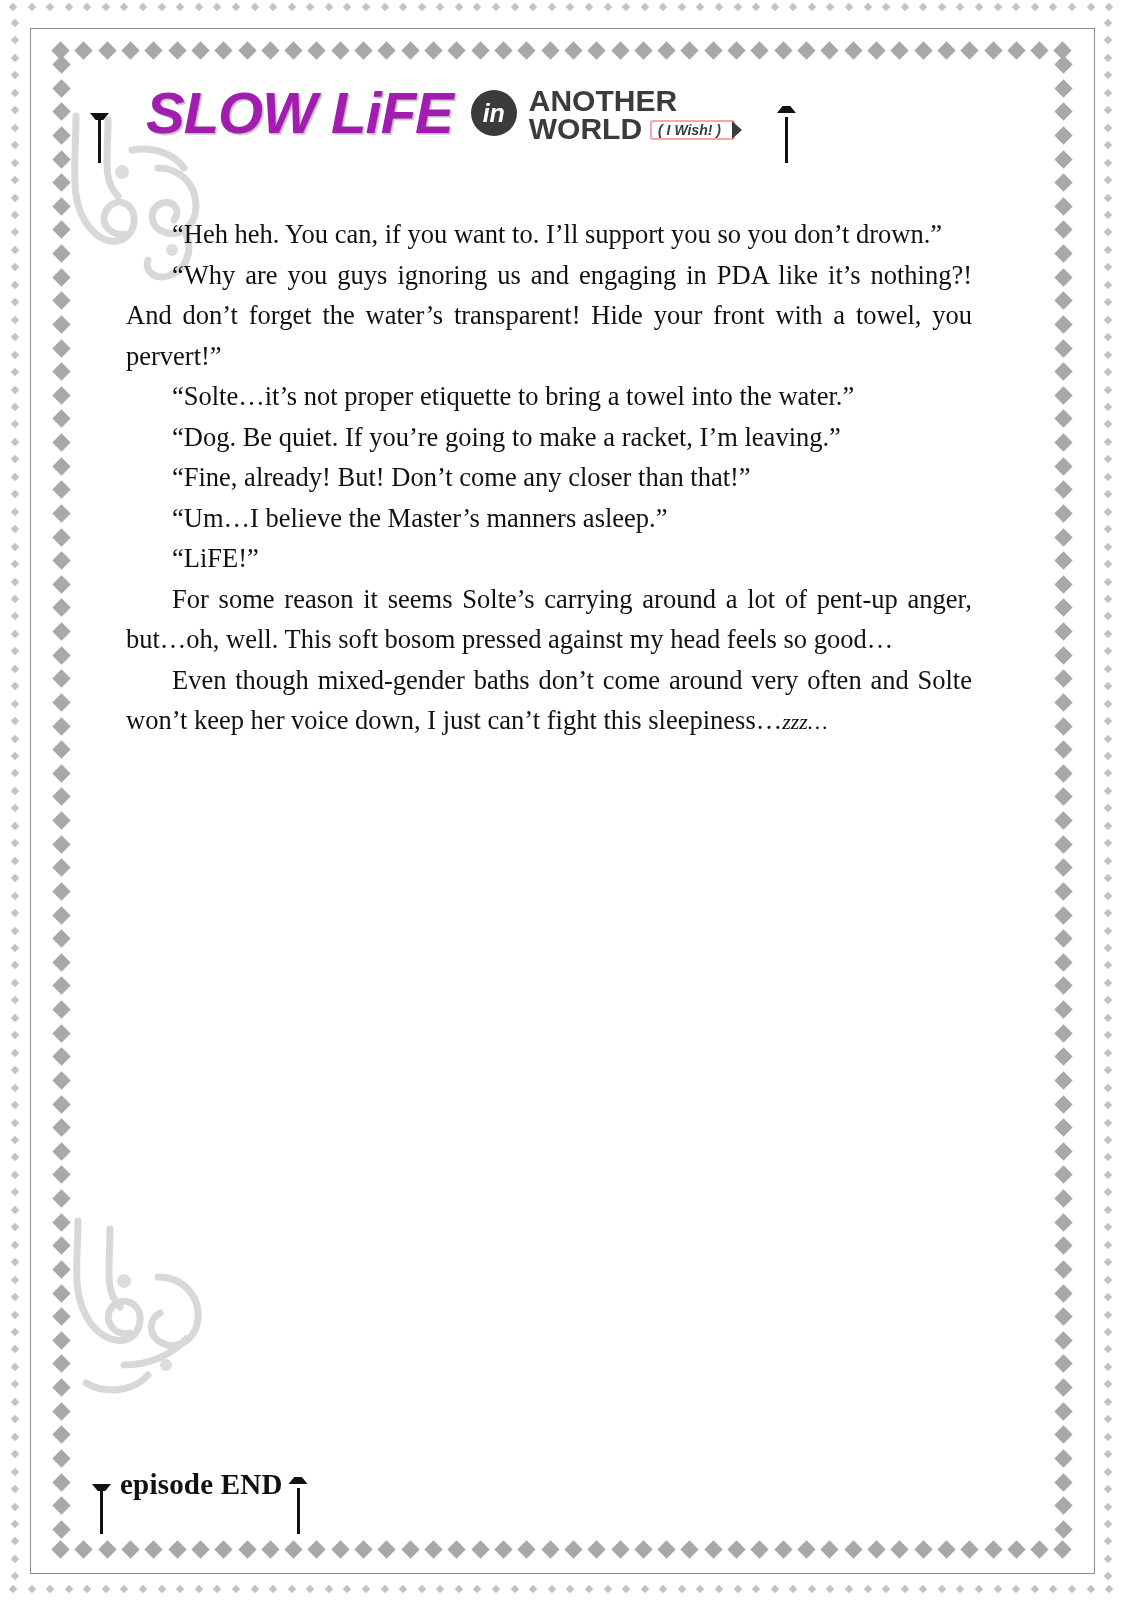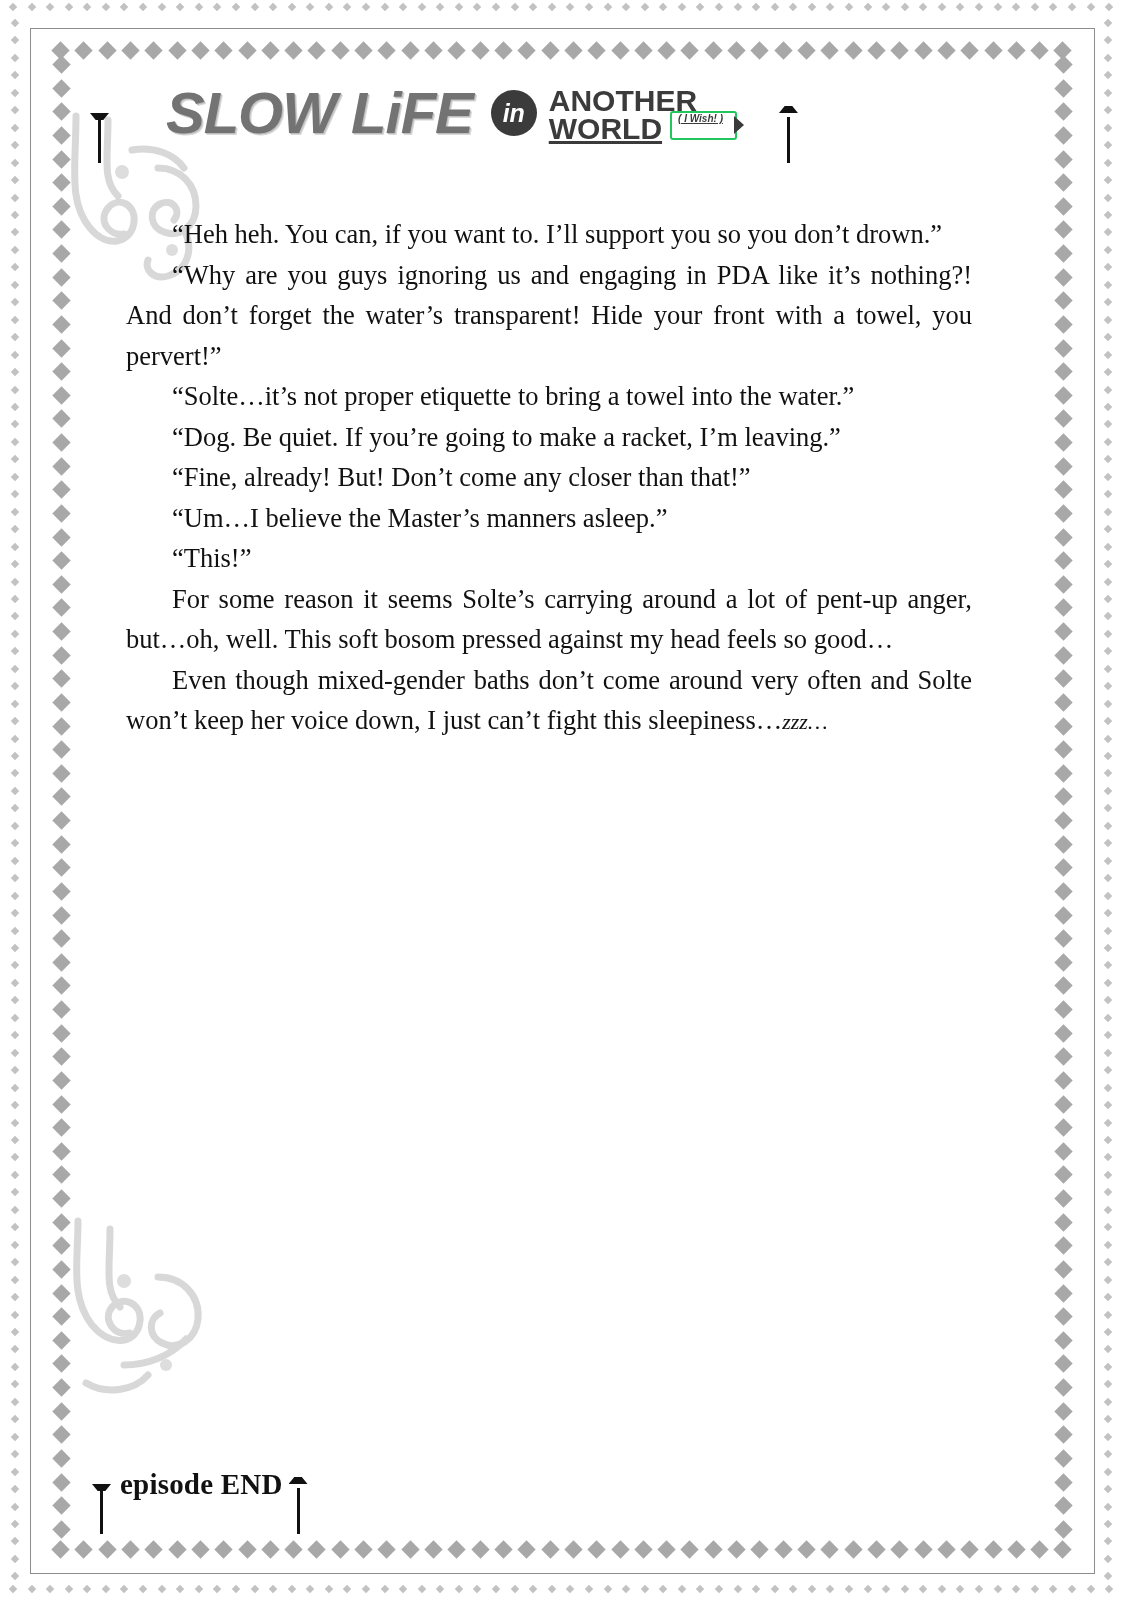--- a/index.html
+++ b/index.html
@@ -108,25 +108,25 @@
     width: 3px; height: 46px;
     background: #111;
   }
 
   .logo-main {
     font-family: "Liberation Sans", sans-serif;
     font-weight: 700;
     font-style: italic;
     font-size: 58px;
     letter-spacing: -1px;
-    color: #737373;
+    color: #a21caf;
     text-shadow:
       1px 1px 0 #bdbdbd,
       2px 2px 0 #d9d9d9;
-    margin-left: 54px;
+    margin-left: 34px;
     line-height: 1;
   }
   .logo-in {
     display: inline-flex;
     align-items: center;
     justify-content: center;
     width: 46px; height: 46px;
     border-radius: 50%;
     background: #3b3b3b;
     color: #fff;
@@ -144,31 +144,31 @@
     font-size: 30px;
     line-height: 0.95;
     color: #3b3b3b;
     letter-spacing: 0px;
     vertical-align: middle;
     position: relative;
     top: 2px;
   }
   .logo-right .line2 {
     display: flex;
-    text-decoration: underline;
+    align-items: flex-end;
   }
   .iwish {
     display: inline-block;
     position: relative;
     margin-left: 8px;
-    font-size: 10px;
+    font-size: 14px;
     font-weight: 700;
     font-style: italic;
     color: #3b3b3b;
-    border: 2px solid #22c55e;
+    border: 2px solid #fca5a5;
     border-radius: 3px;
     padding: 1px 12px 1px 6px;
     line-height: 1;
     top: -4px;
   }
   .iwish::after {
     content: "";
     position: absolute;
     right: -9px; top: 50%;
     transform: translateY(-50%);
@@ -807,21 +807,21 @@
     <div class="bracket bracket-r bracket-l2" style="margin-left:42px;"></div>
   </div>
 
   <div class="body-text">
     <p>“Heh heh. You can, if you want to. I’ll support you so you don’t drown.”</p>
     <p>“Why are you guys ignoring us and engaging in PDA like it’s nothing?! And don’t forget the water’s transparent! Hide your front with a towel, you pervert!”</p>
     <p>“Solte…it’s not proper etiquette to bring a towel into the water.”</p>
     <p>“Dog. Be quiet. If you’re going to make a racket, I’m leaving.”</p>
     <p>“Fine, already! But! Don’t come any closer than that!”</p>
     <p>“Um…I believe the Master’s manners asleep.”</p>
-    <p>“This!”</p>
+    <p>“LiFE!”</p>
     <p>For some reason it seems Solte’s carrying around a lot of pent-up anger, but…oh, well. This soft bosom pressed against my head feels so good…</p>
     <p><span>Even though mixed-gender baths don’t come around very often and Solte won’t keep her voice down, I just can’t fight this sleepiness…</span><span class="zzz">zzz…</span></p>
   </div>
 
   <div class="episode-end">
     <div class="bracket bracket-l"></div>
     <div class="episode-label">episode END</div>
     <div class="bracket bracket-r bracket-l2"></div>
   </div>
 

